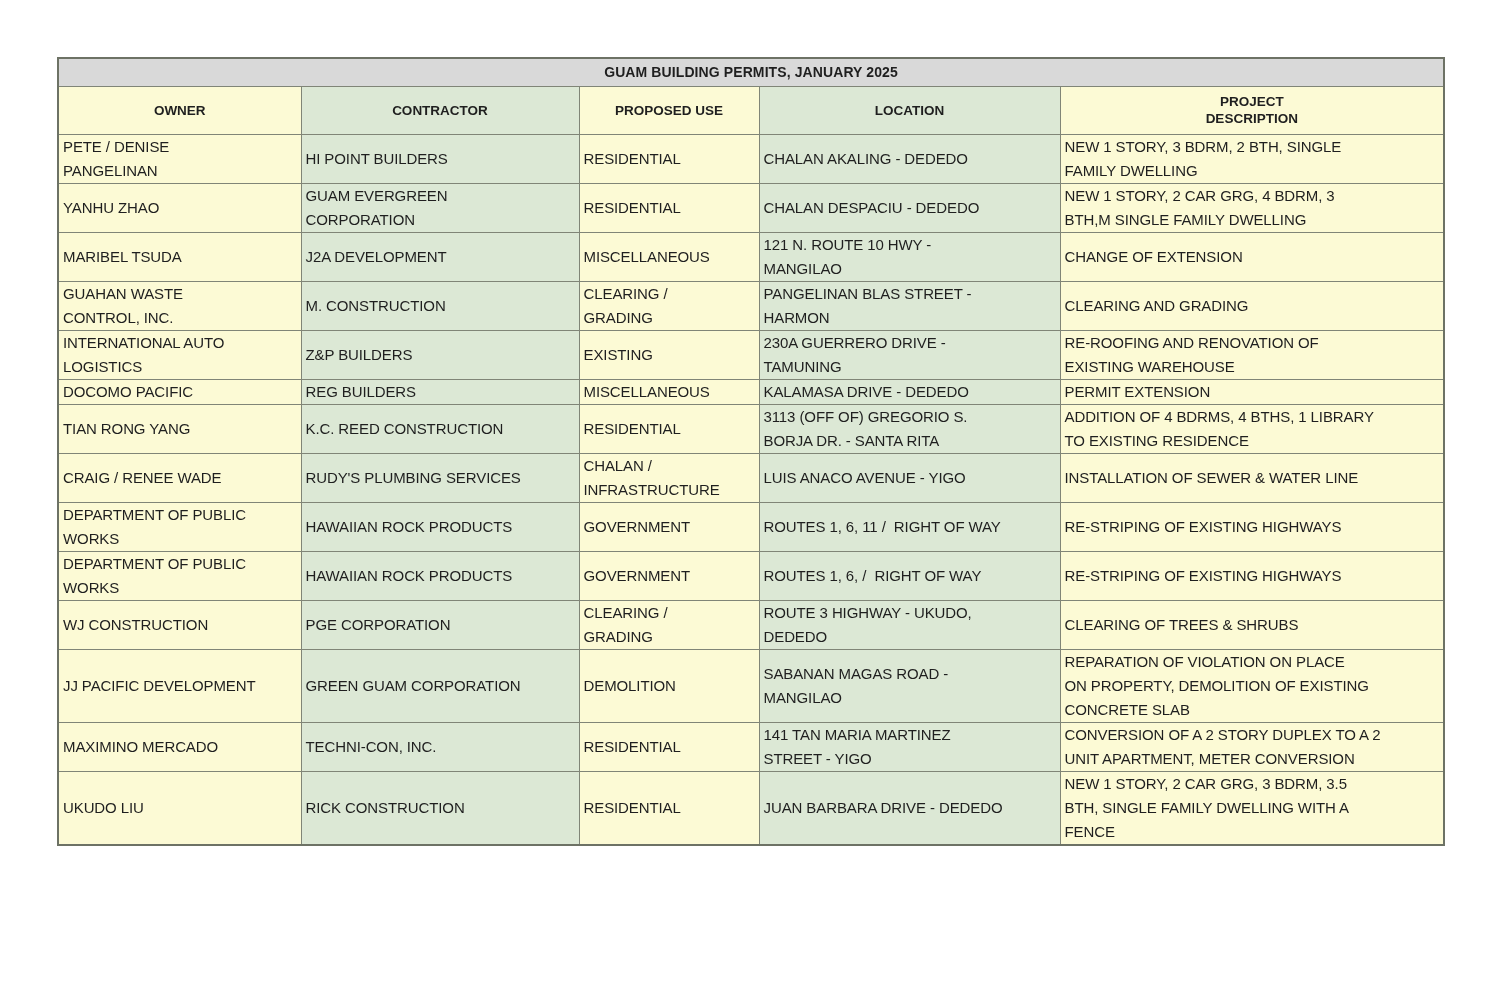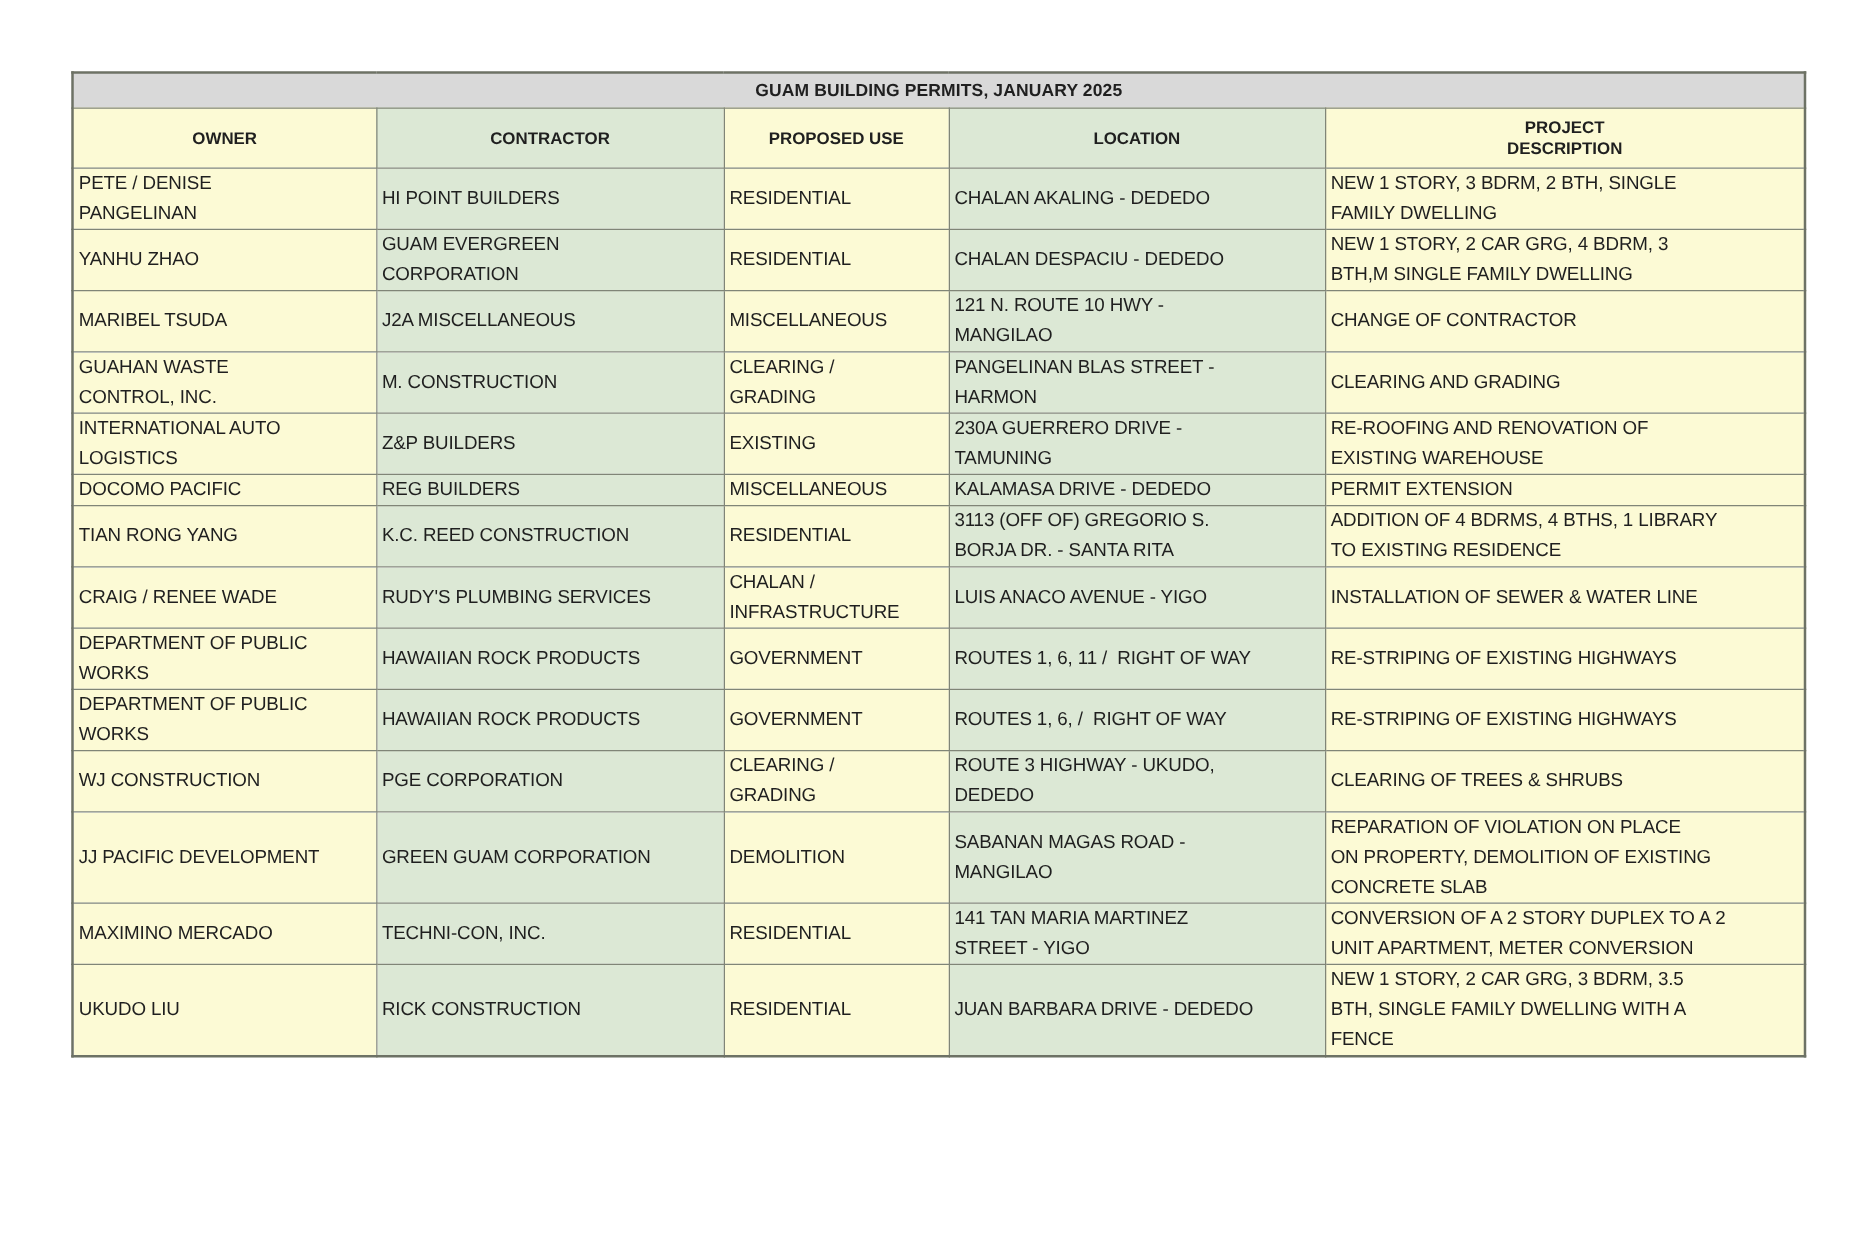--- a/index.html
+++ b/index.html
@@ -109,25 +109,25 @@
     <td class="cell bg-g">GUAM EVERGREEN
 CORPORATION</td>
     <td class="cell bg-y">RESIDENTIAL</td>
     <td class="cell bg-g">CHALAN DESPACIU - DEDEDO</td>
     <td class="cell bg-y">NEW 1 STORY, 2 CAR GRG, 4 BDRM, 3
 BTH,M SINGLE FAMILY DWELLING</td>
   </tr>
 
   <tr>
     <td class="cell bg-y">MARIBEL TSUDA</td>
-    <td class="cell bg-g">J2A MISCELLANEOUS</td>
+    <td class="cell bg-g">J2A DEVELOPMENT</td>
     <td class="cell bg-y">MISCELLANEOUS</td>
     <td class="cell bg-g">121 N. ROUTE 10 HWY -
 MANGILAO</td>
-    <td class="cell bg-y">CHANGE OF CONTRACTOR</td>
+    <td class="cell bg-y">CHANGE OF EXTENSION</td>
   </tr>
 
   <tr>
     <td class="cell bg-y">GUAHAN WASTE
 CONTROL, INC.</td>
     <td class="cell bg-g">M. CONSTRUCTION</td>
     <td class="cell bg-y">CLEARING /
 GRADING</td>
     <td class="cell bg-g">PANGELINAN BLAS STREET -
 HARMON</td>

